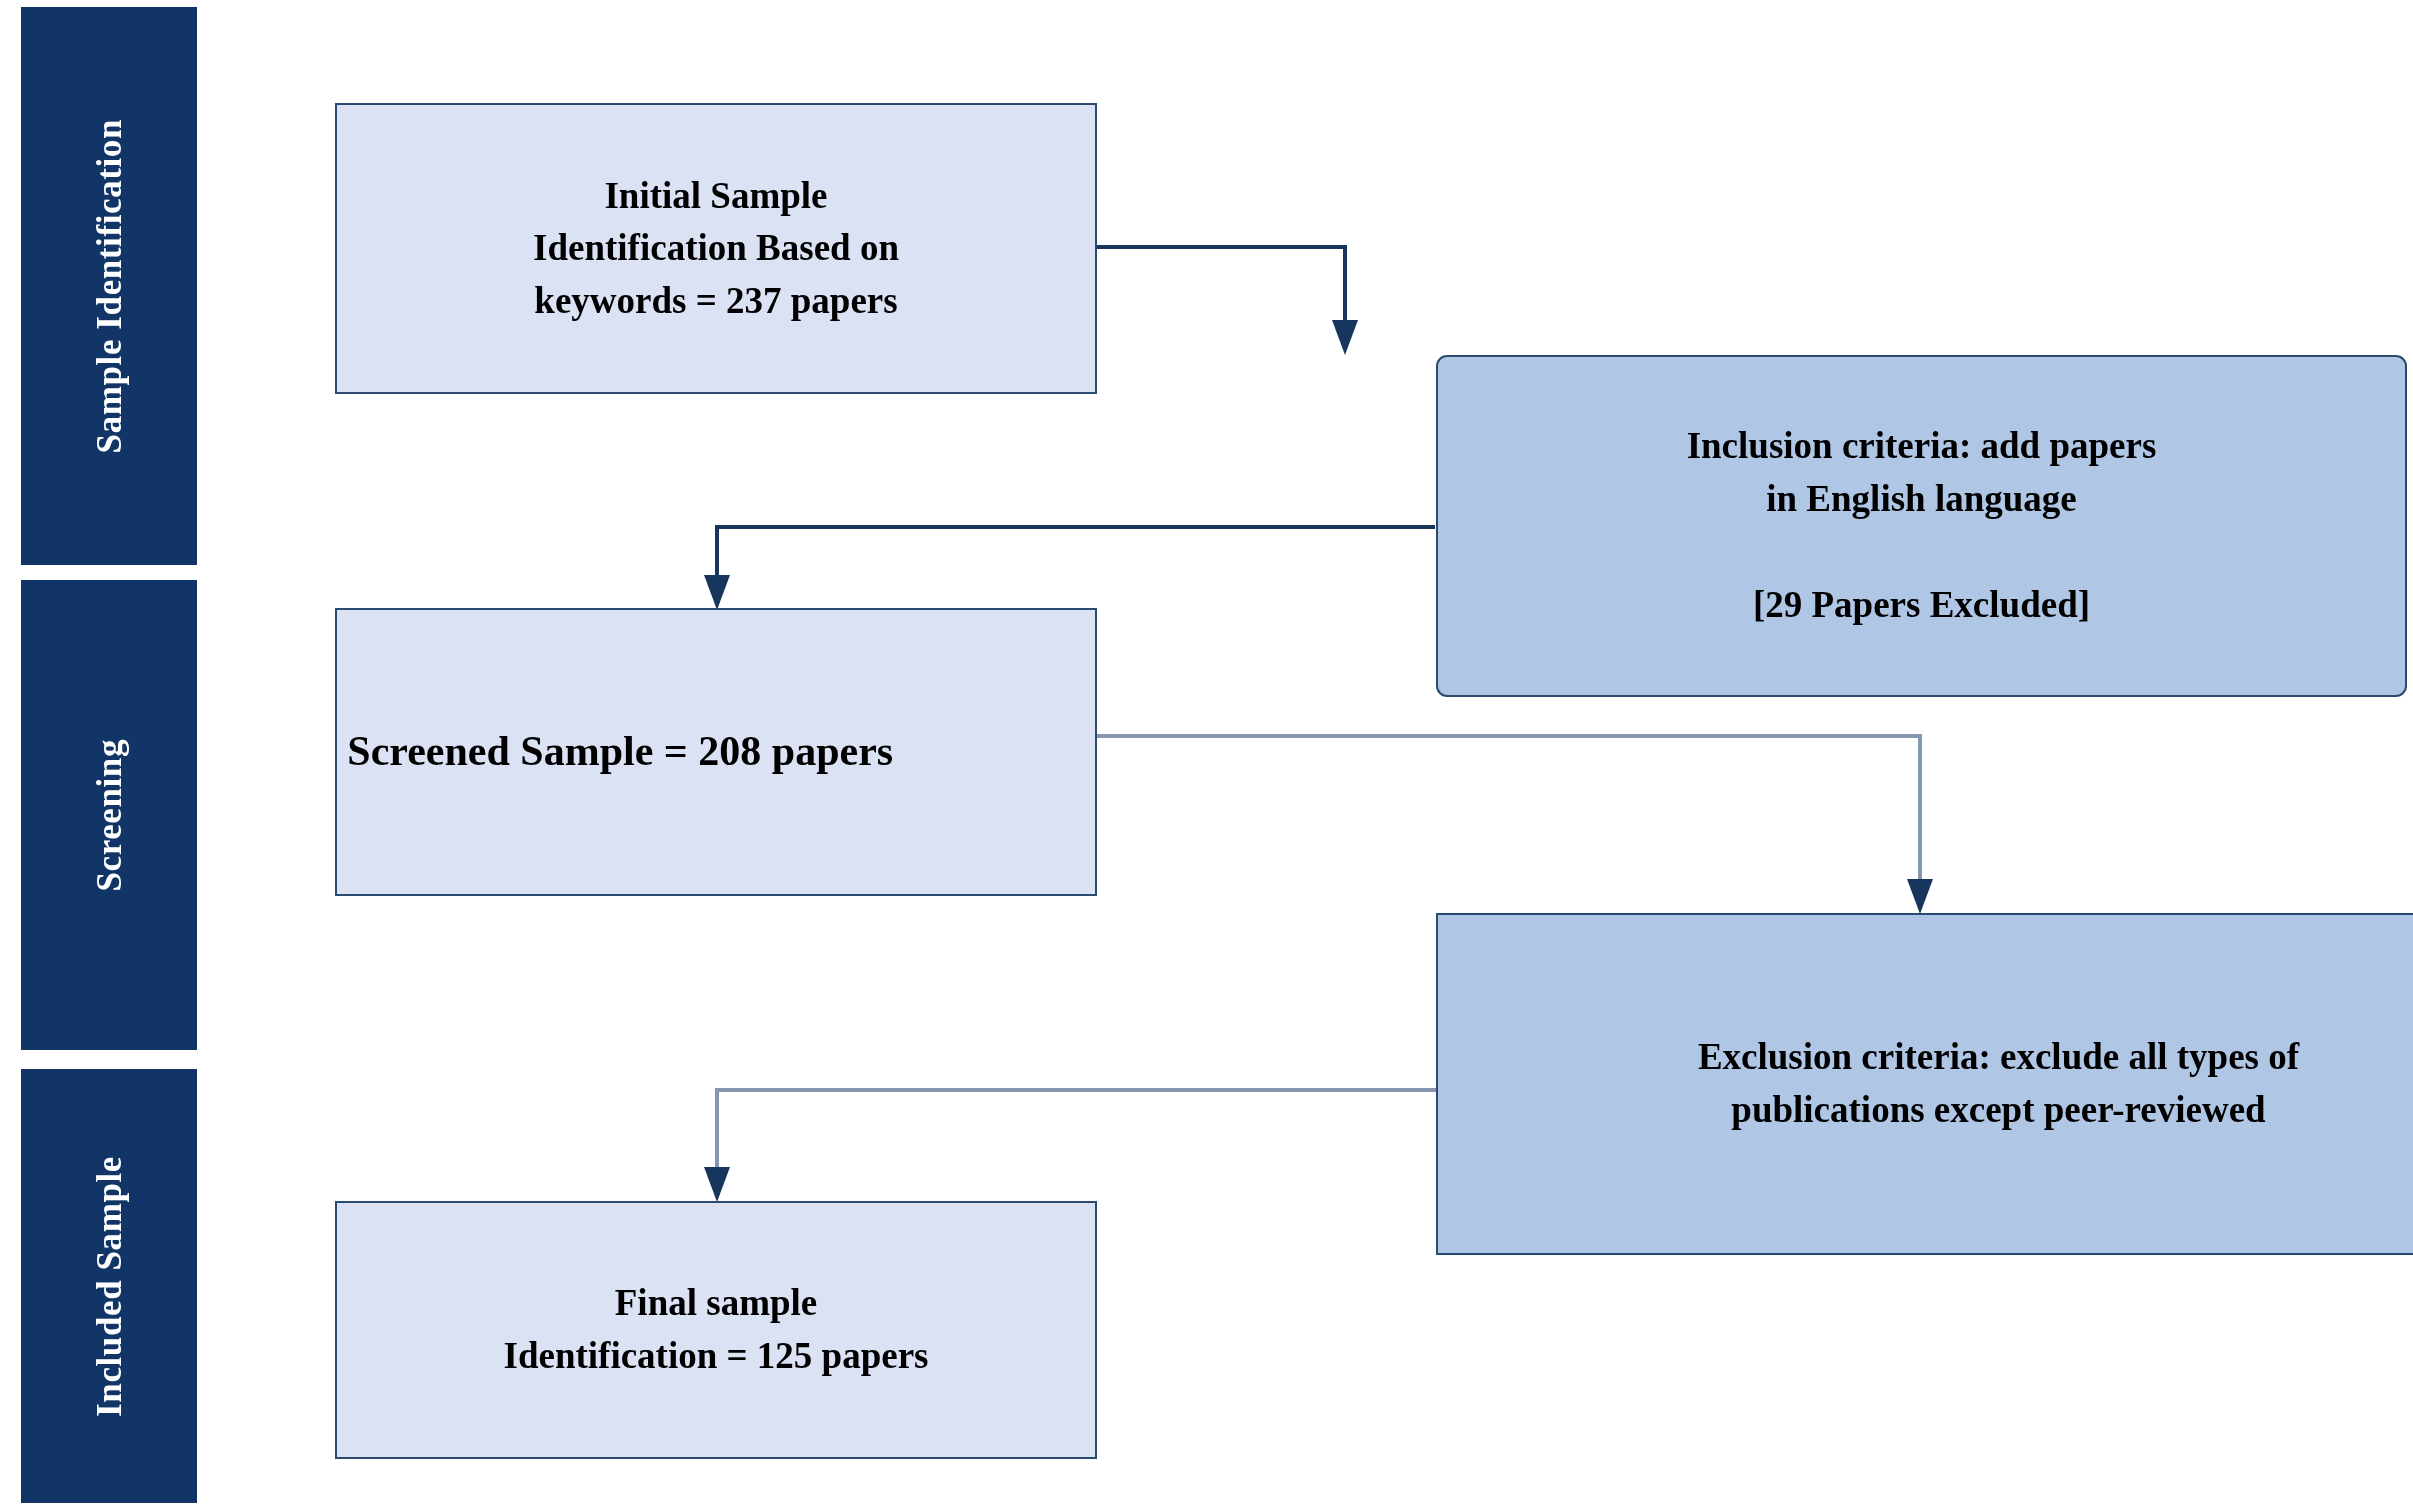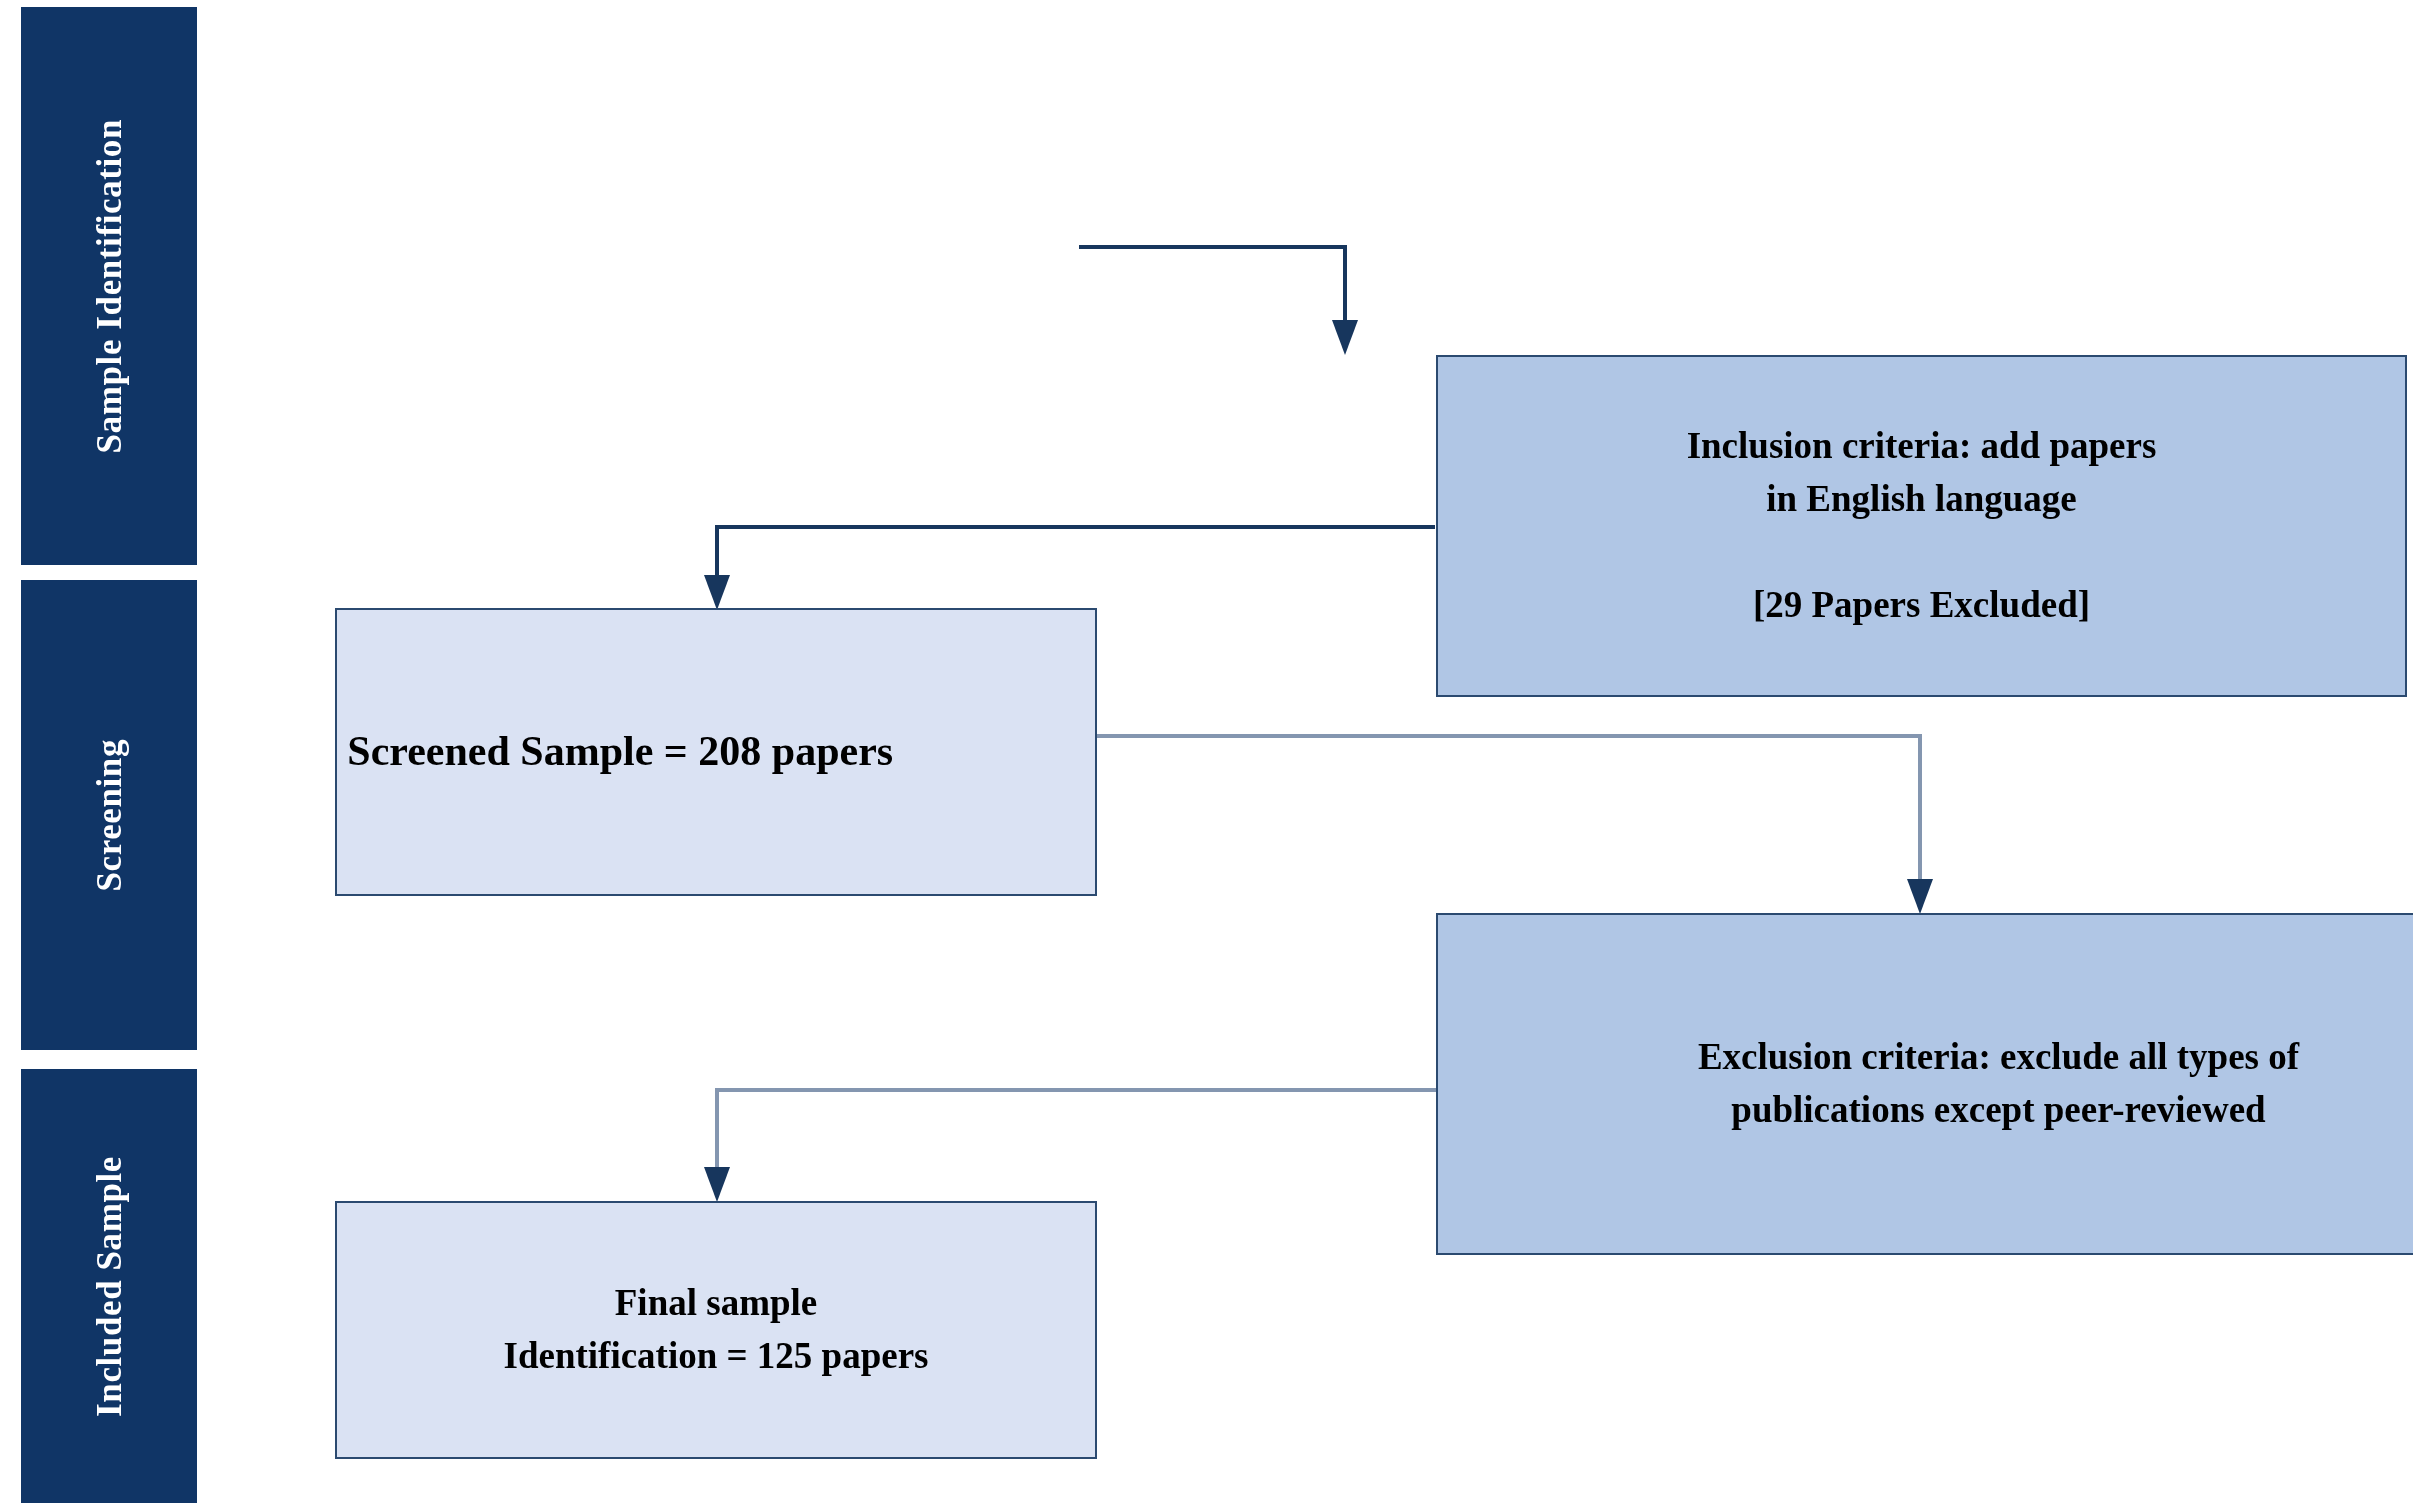--- a/index.html
+++ b/index.html
@@ -110,22 +110,29 @@
   <div class="arrow-down" style="left:704px; top:575px;"></div>
 
   <div class="conn-h slate" style="left:1096px; top:734px; width:826px;"></div>
   <div class="conn-v slate" style="left:1918px; top:734px; height:151px;"></div>
   <div class="arrow-down" style="left:1907px; top:879px;"></div>
 
   <div class="conn-h slate" style="left:715px; top:1088px; width:724px;"></div>
   <div class="conn-v slate" style="left:715px; top:1088px; height:91px;"></div>
   <div class="arrow-down" style="left:704px; top:1167px;"></div>
 
+  <div class="flow-box light" style="left:335px; top:103px; width:762px; height:291px;">
+    <span class="box-inner">
+      <span class="box-line">Initial Sample</span>
+      <span class="box-line">Identification Based on</span>
+      <span class="box-line">keywords = 237 papers</span>
+    </span>
+  </div>
 
-  <div class="flow-box dark" style="left:1436px; top:355px; width:971px; height:342px;">
+  <div class="flow-box dark" style="left:1436px; top:355px; width:971px; height:342px;border-radius:11px;">
     <span class="box-inner">
       <span class="box-line">Inclusion criteria: add papers</span>
       <span class="box-line">in English language</span>
       <span class="box-note">[29 Papers Excluded]</span>
     </span>
   </div>
 
   <div class="flow-box light single-line align-left" style="left:335px; top:608px; width:762px; height:288px;">
     <span class="box-inner">
       <span class="box-line">Screened Sample = 208 papers</span>

